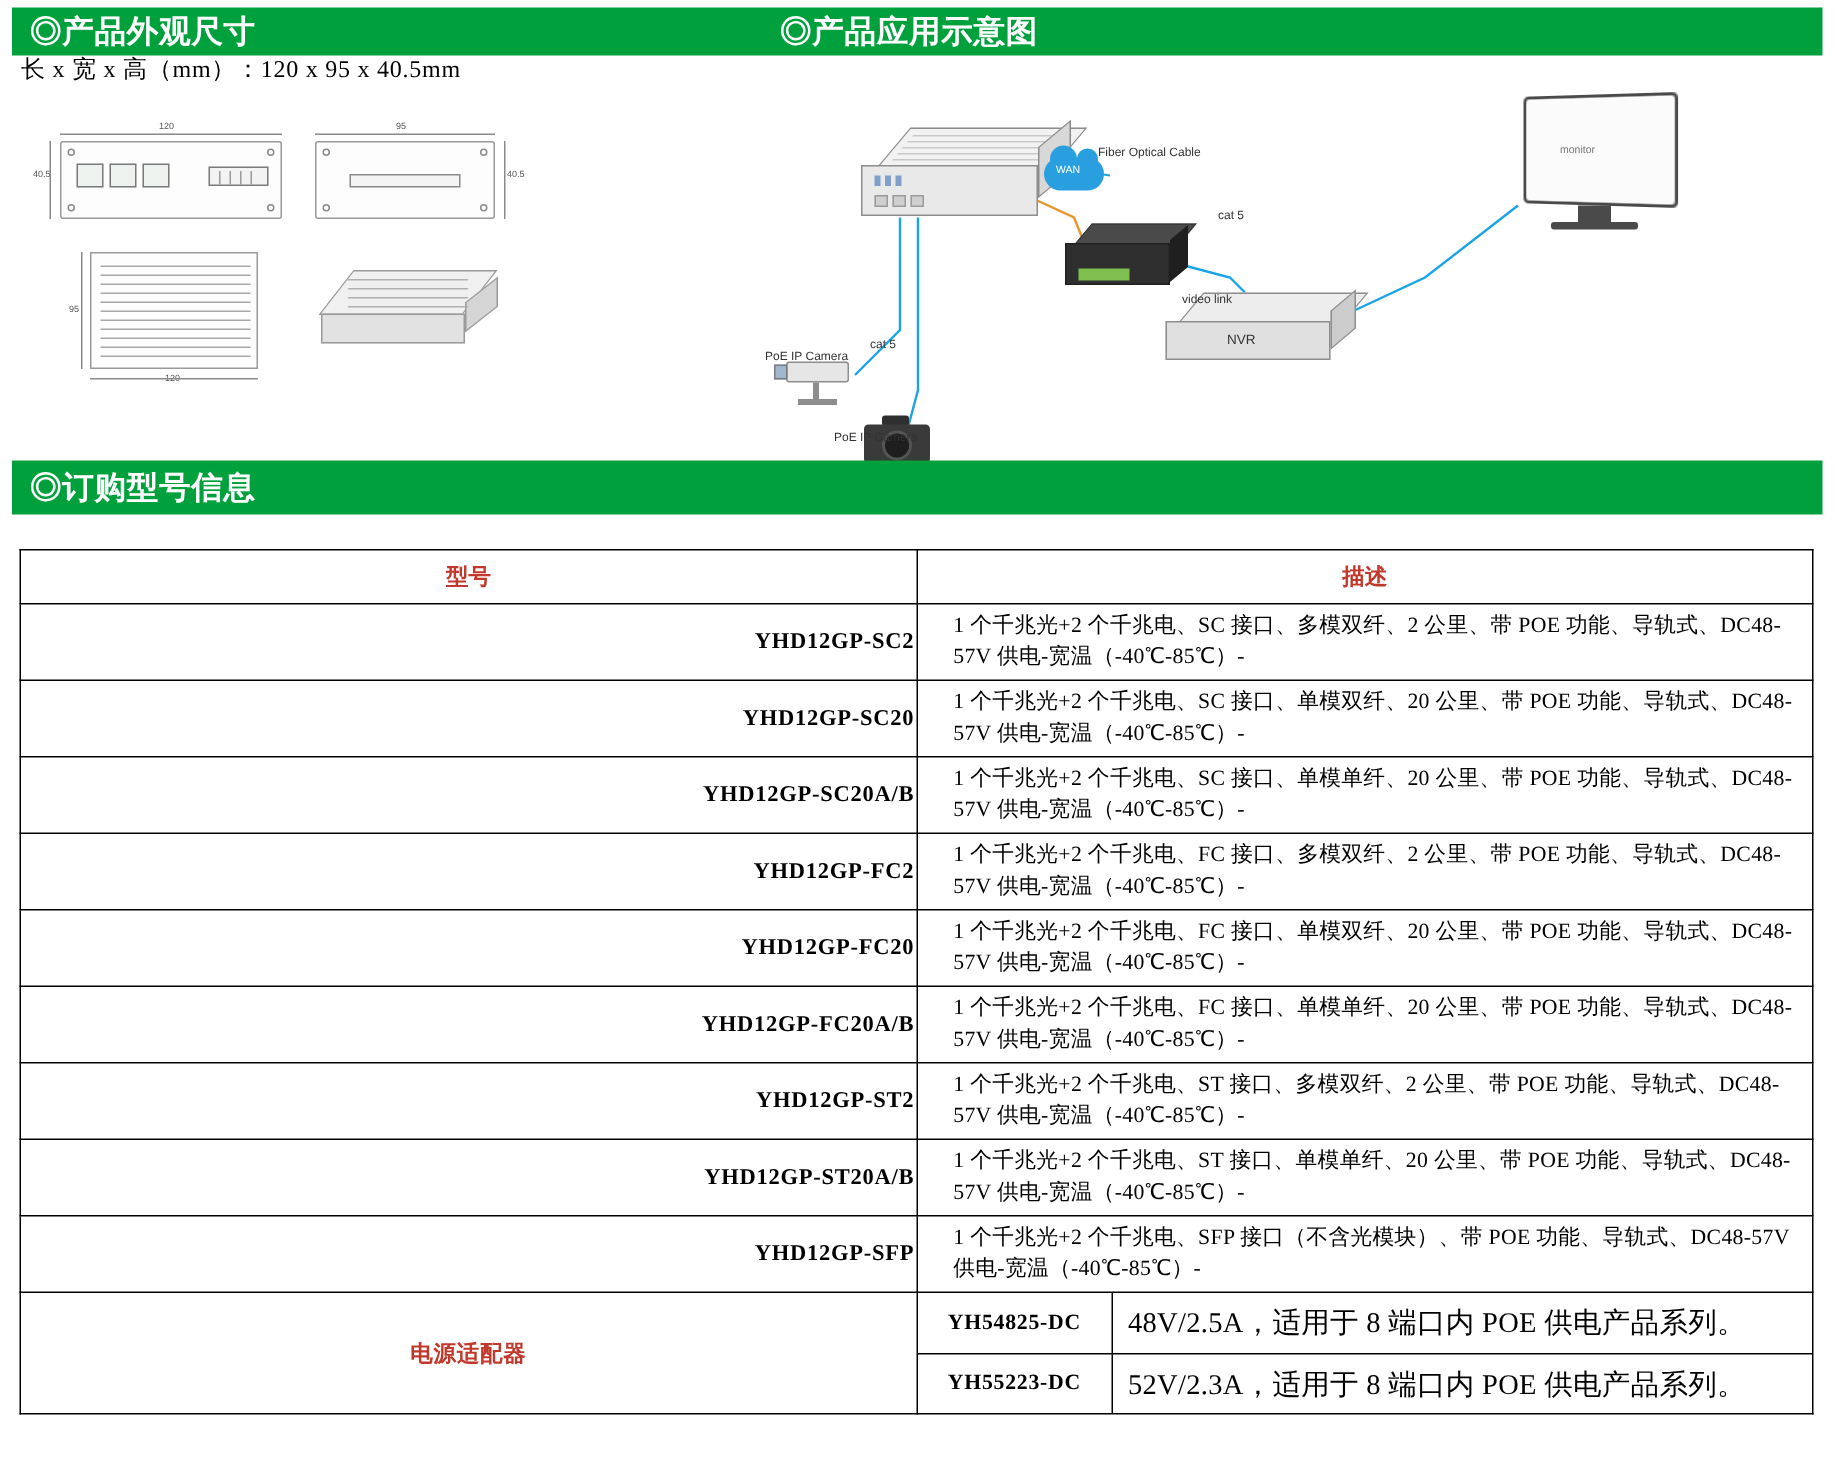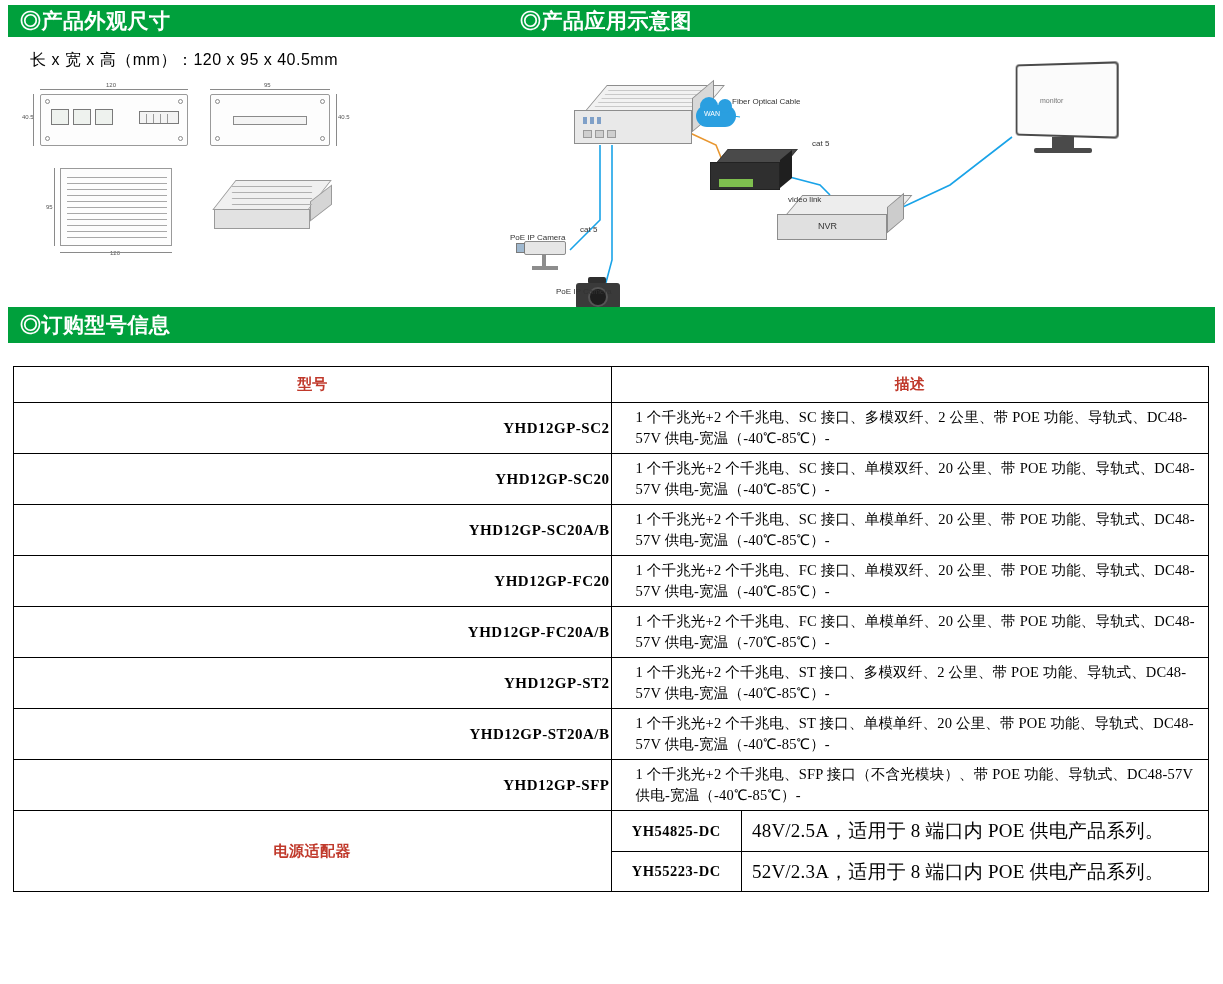--- a/index.html
+++ b/index.html
@@ -45,25 +45,24 @@
     width: 707px; height: 32px;
   }
   .bar-order {
     position: absolute;
     left: 8px; top: 307px;
     width: 1207px; height: 36px;
   }
 
   .dim-text {
     position: absolute;
-    left: 14px; top: 50px;
+    left: 14px; top: 36px;
     font-size: 16px;
-    font-family: Liberation Sans, sans-serif;
+    font-family: Liberation Serif, serif;
     letter-spacing: 0.5px;
-    margin-left: 16px;
   }
 
   
   .drawings {
     position: absolute;
     left: 14px; top: 80px;
     width: 480px; height: 200px;
   }
   .dw {
     position: absolute;
@@ -642,26 +641,30 @@
       </tr>
       <tr>
         <td class="model">YHD12GP-SC20</td>
         <td class="desc">1 个千兆光+2 个千兆电、SC 接口、单模双纤、20 公里、带 POE 功能、导轨式、DC48-57V 供电-宽温（-40℃-85℃）-</td>
       </tr>
       <tr>
         <td class="model">YHD12GP-SC20A/B</td>
         <td class="desc">1 个千兆光+2 个千兆电、SC 接口、单模单纤、20 公里、带 POE 功能、导轨式、DC48-57V 供电-宽温（-40℃-85℃）-</td>
       </tr>
       <tr>
+        <td class="model">YHD12GP-FC2</td>
+        <td class="desc">1 个千兆光+2 个千兆电、FC 接口、多模双纤、2 公里、带 POE 功能、导轨式、DC48-57V 供电-宽温（-40℃-85℃）-</td>
+      </tr>
+      <tr>
         <td class="model">YHD12GP-FC20</td>
         <td class="desc">1 个千兆光+2 个千兆电、FC 接口、单模双纤、20 公里、带 POE 功能、导轨式、DC48-57V 供电-宽温（-40℃-85℃）-</td>
       </tr>
       <tr>
         <td class="model">YHD12GP-FC20A/B</td>
-        <td class="desc">1 个千兆光+2 个千兆电、FC 接口、单模单纤、20 公里、带 POE 功能、导轨式、DC48-57V 供电-宽温（-70℃-85℃）-</td>
+        <td class="desc">1 个千兆光+2 个千兆电、FC 接口、单模单纤、20 公里、带 POE 功能、导轨式、DC48-57V 供电-宽温（-40℃-85℃）-</td>
       </tr>
       <tr>
         <td class="model">YHD12GP-ST2</td>
         <td class="desc">1 个千兆光+2 个千兆电、ST 接口、多模双纤、2 公里、带 POE 功能、导轨式、DC48-57V 供电-宽温（-40℃-85℃）-</td>
       </tr>
       <tr>
         <td class="model">YHD12GP-ST20A/B</td>
         <td class="desc">1 个千兆光+2 个千兆电、ST 接口、单模单纤、20 公里、带 POE 功能、导轨式、DC48-57V 供电-宽温（-40℃-85℃）-</td>
       </tr>
       <tr>

